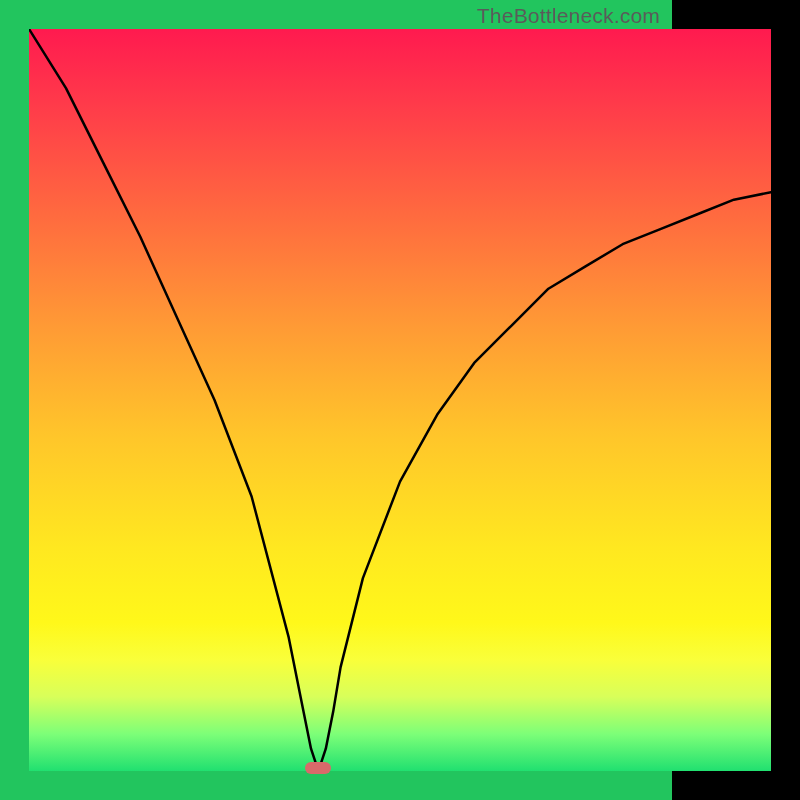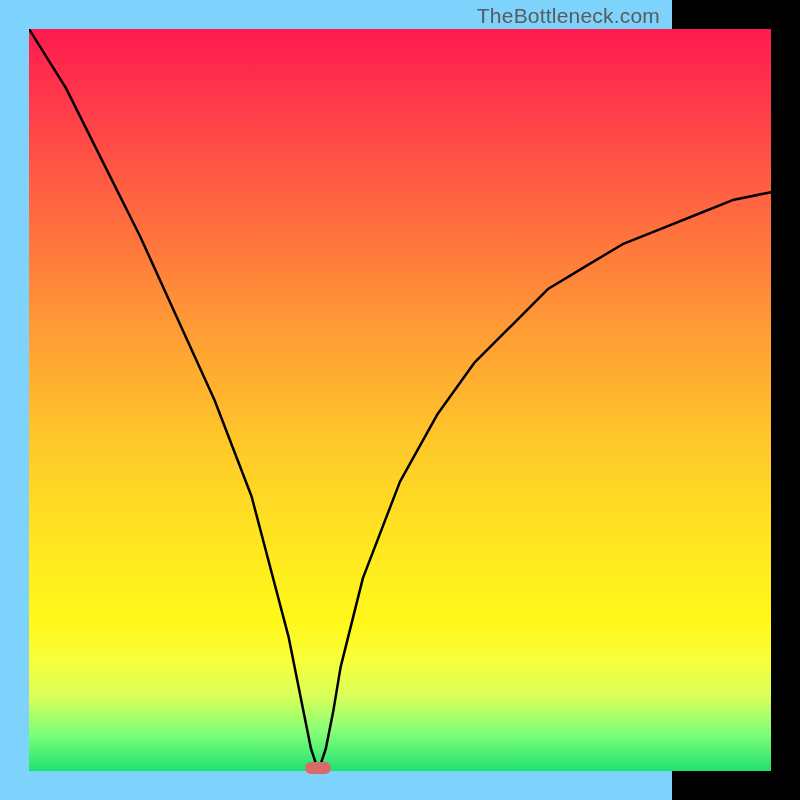--- a/index.html
+++ b/index.html
@@ -10,21 +10,21 @@
     background: #000;
     overflow: hidden;
     font-family: Arial, Helvetica, sans-serif;
   }
   .frame {
     position: absolute;
     top: 0;
     left: 0;
     width: 672px;
     height: 800px;
-    background: #7dd3fc;
+    background: #22c55e;
   }
   .plot-area {
     position: absolute;
     
     top: 29px;
     left: 29px;
     width: 742px;   
     height: 742px;
     
     background: linear-gradient(to bottom,

